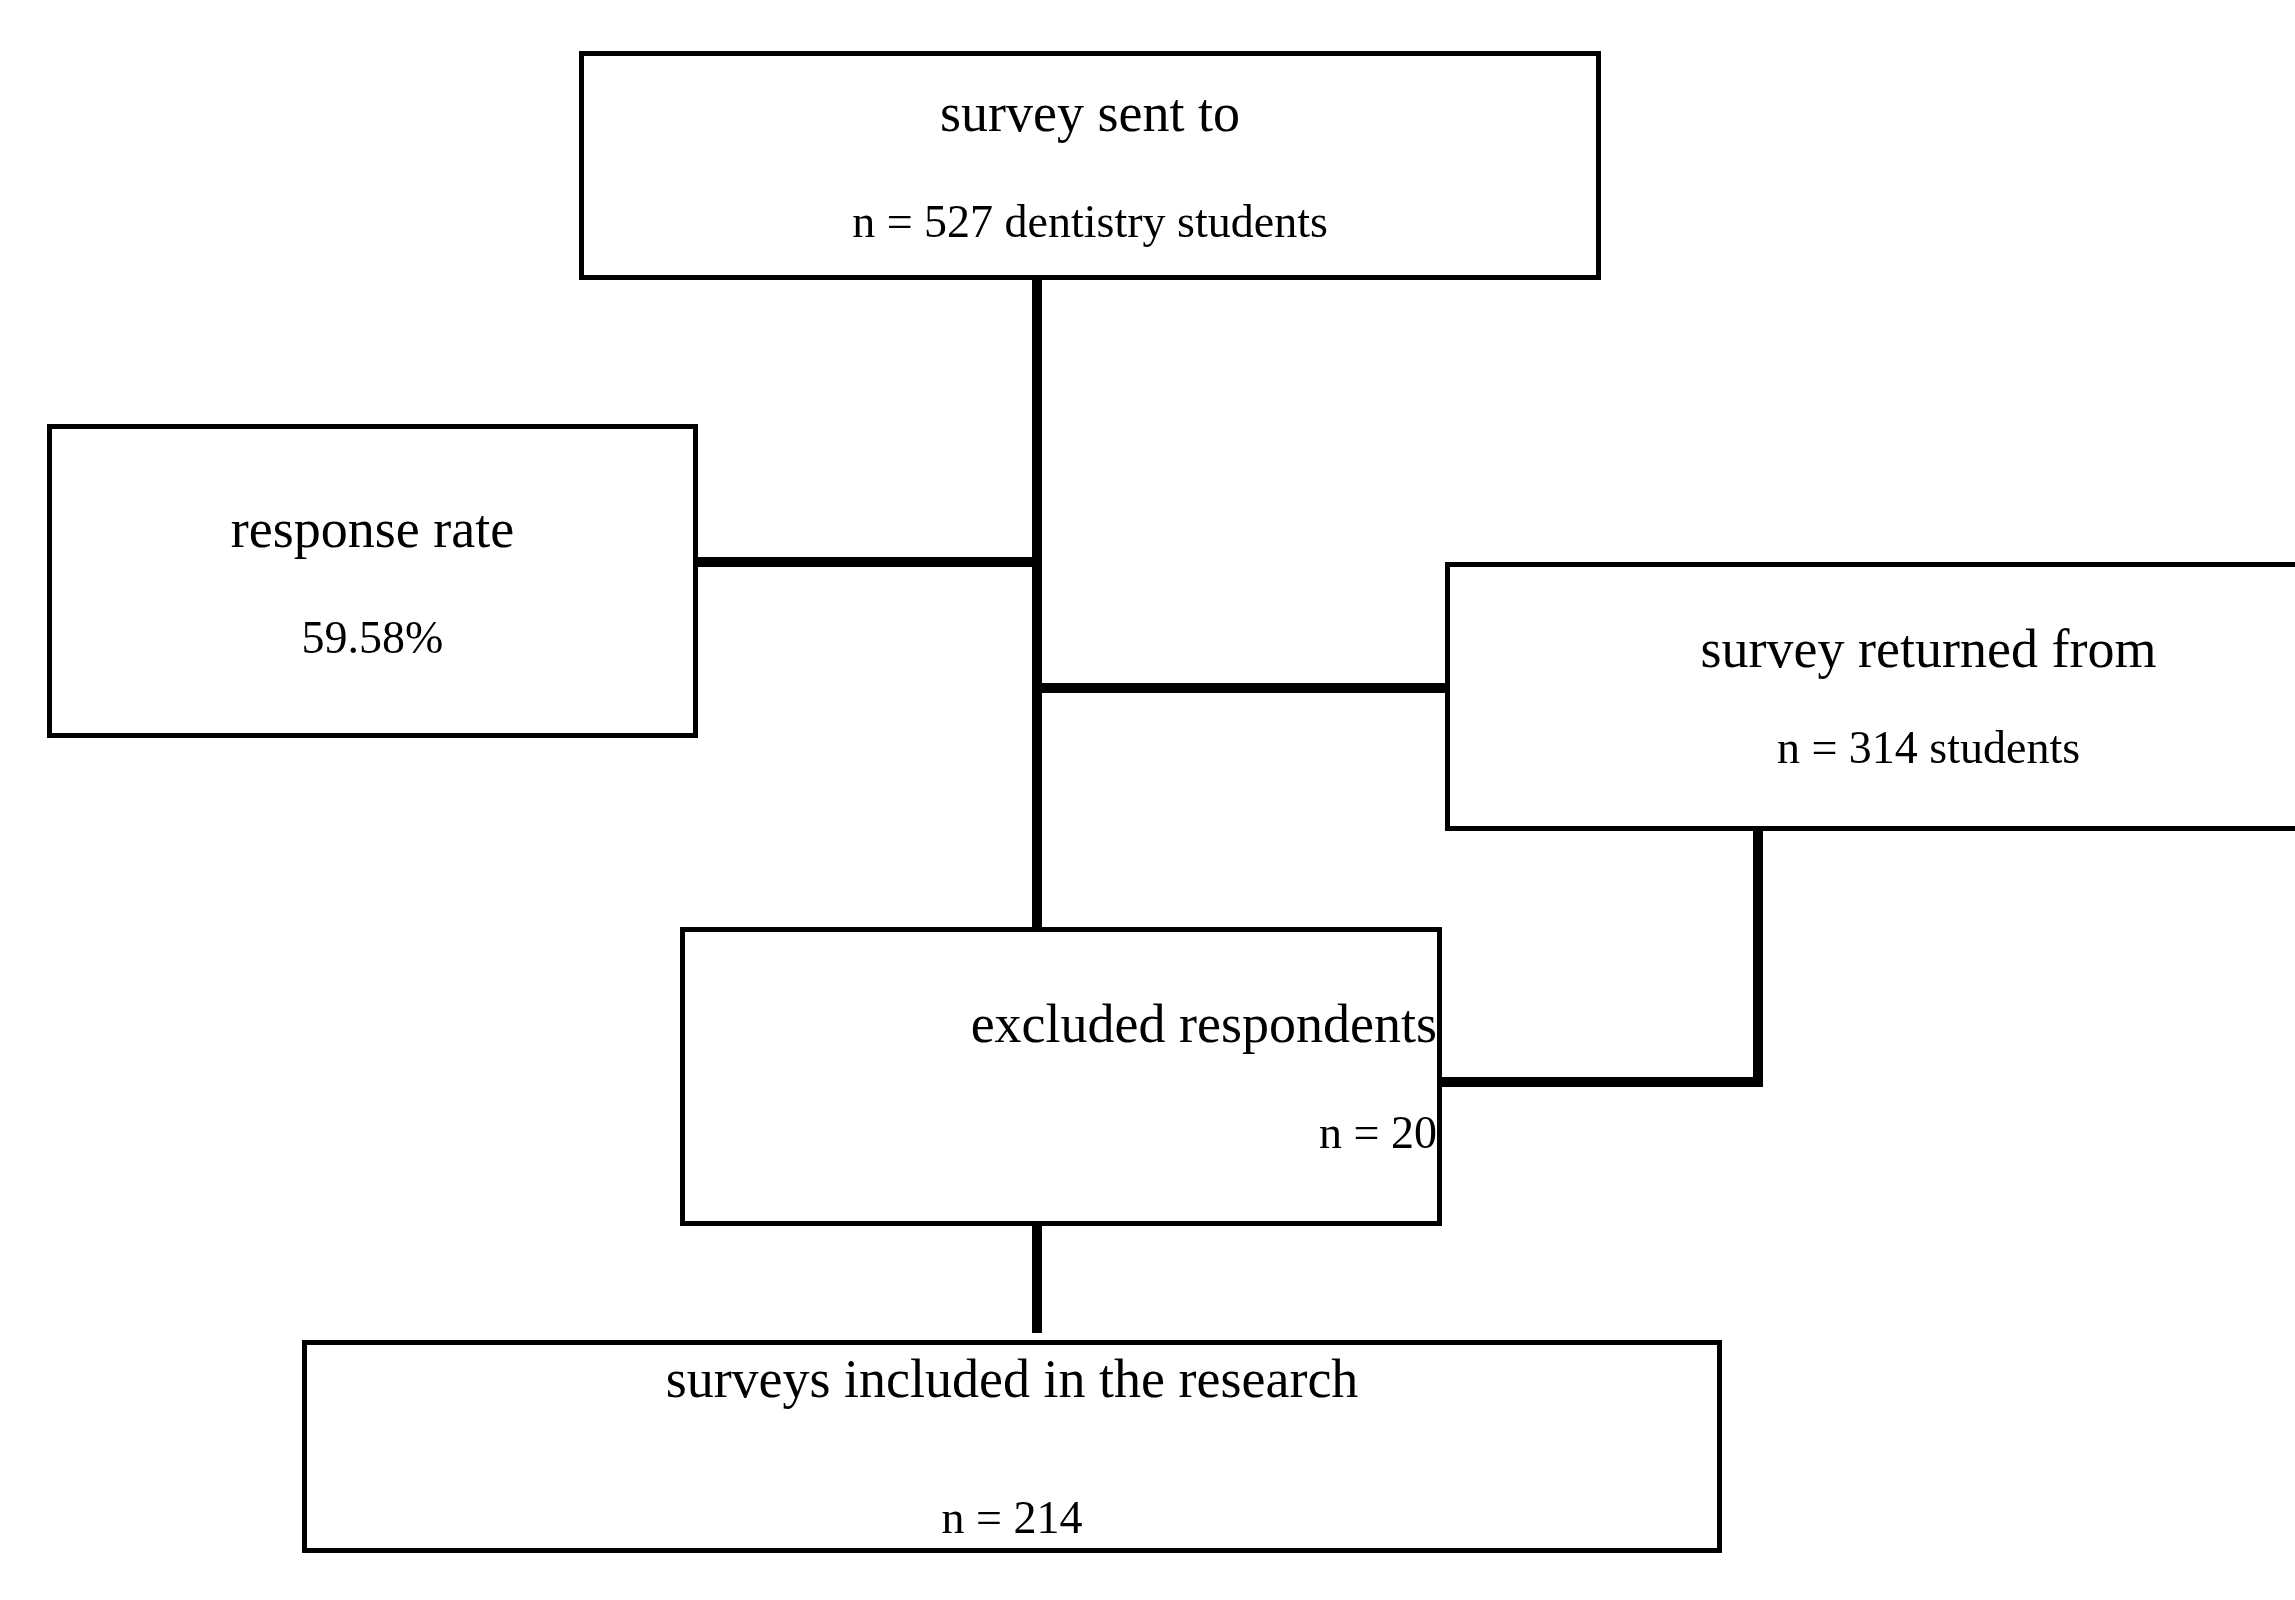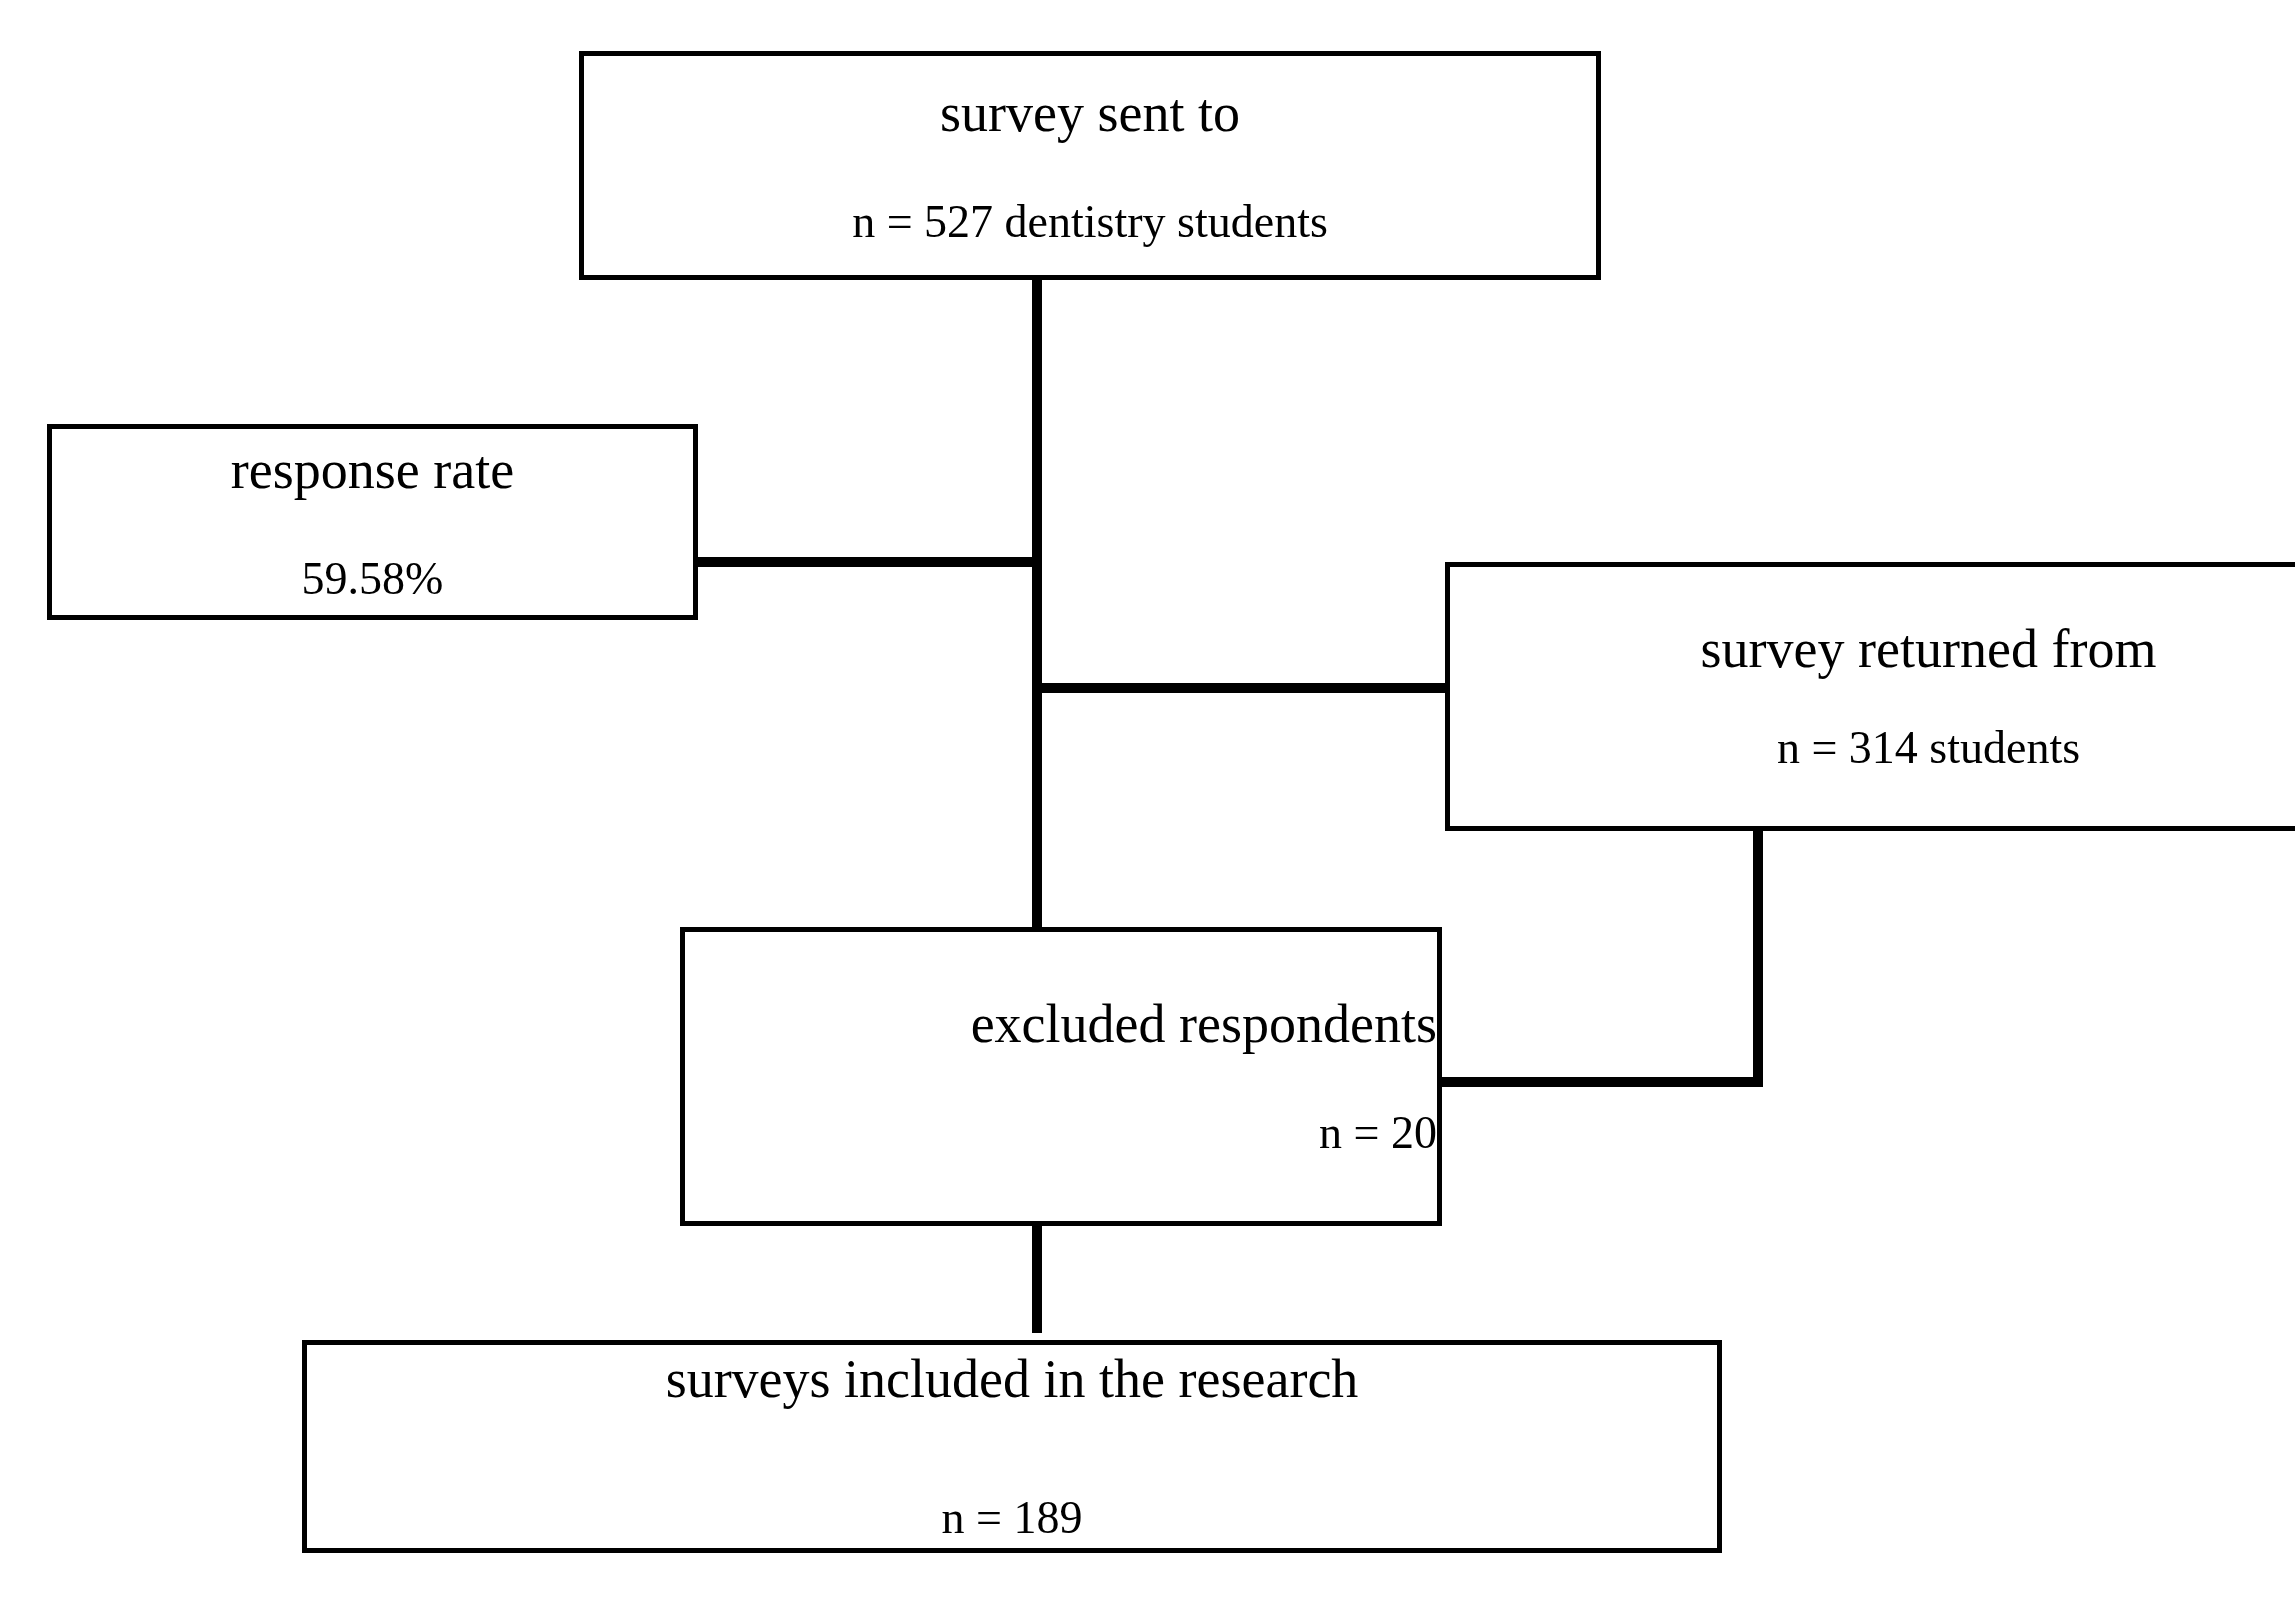--- a/index.html
+++ b/index.html
@@ -54,38 +54,38 @@
   <div class="conn" style="left:1442px; top:1077px; width:320px; height:9.8px;"></div>
 
   <div class="conn" style="left:1032px; top:1222px; width:9.8px; height:111px;"></div>
 
   <div class="node" style="left:579px; top:51px; width:1022px; height:229px;">
     <div class="line l1">survey sent to</div>
     <div class="gap-lg"></div>
     <div class="line l2">n = 527 dentistry students</div>
   </div>
 
-  <div class="node" style="left:47px; top:424px; width:651px; height:196px;">
+  <div class="node" style="left:47px; top:424px; width:651px; height:314px;">
     <div class="line l1">response rate</div>
     <div class="gap-lg"></div>
     <div class="line l2">59.58%</div>
   </div>
 
   <div class="node" style="left:1445px; top:562px; width:967px; height:269px;">
     <div class="line l1">survey returned from</div>
     <div class="gap-md"></div>
     <div class="line l2">n = 314 students</div>
   </div>
 
   <div class="node" style="left:680px; top:927px; width:762px; height:299px;align-items:flex-end;">
     <div class="line l1">excluded respondents</div>
     <div class="gap-lg"></div>
     <div class="line l2">n = 20</div>
   </div>
 
   <div class="node" style="left:302px; top:1340px; width:1420px; height:213px;gap:20px;">
     <div class="line l1">surveys included in the research</div>
     <div class="gap-md"></div>
-    <div class="line l2">n = 189</div>
+    <div class="line l2">n = 214</div>
   </div>
 
 </div>
 
 
 </body></html>

